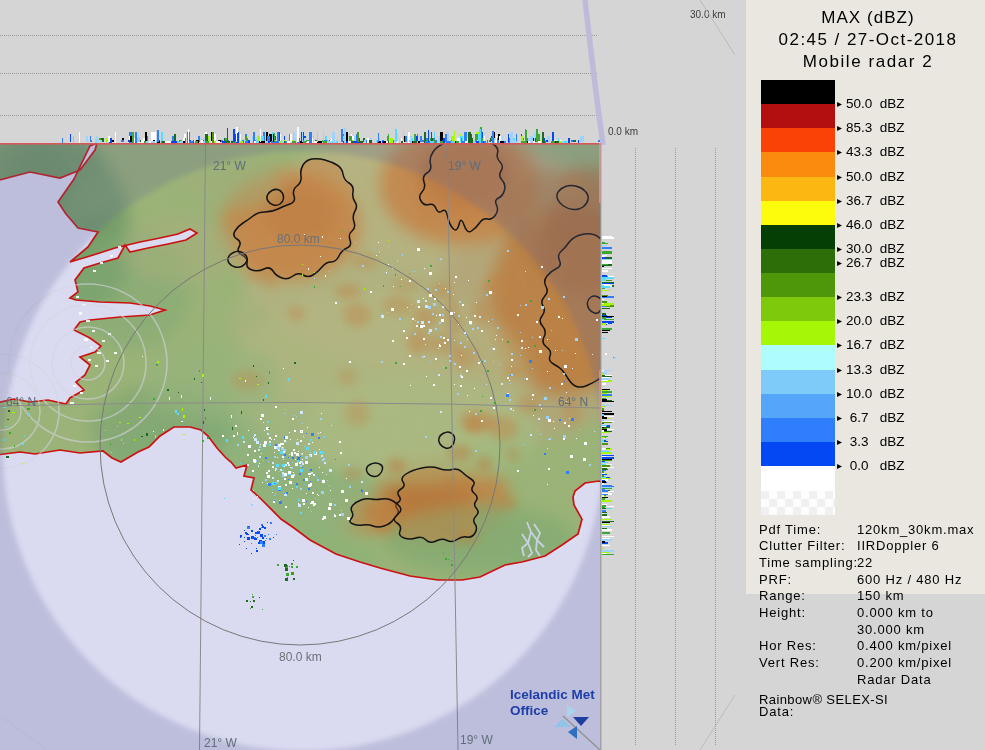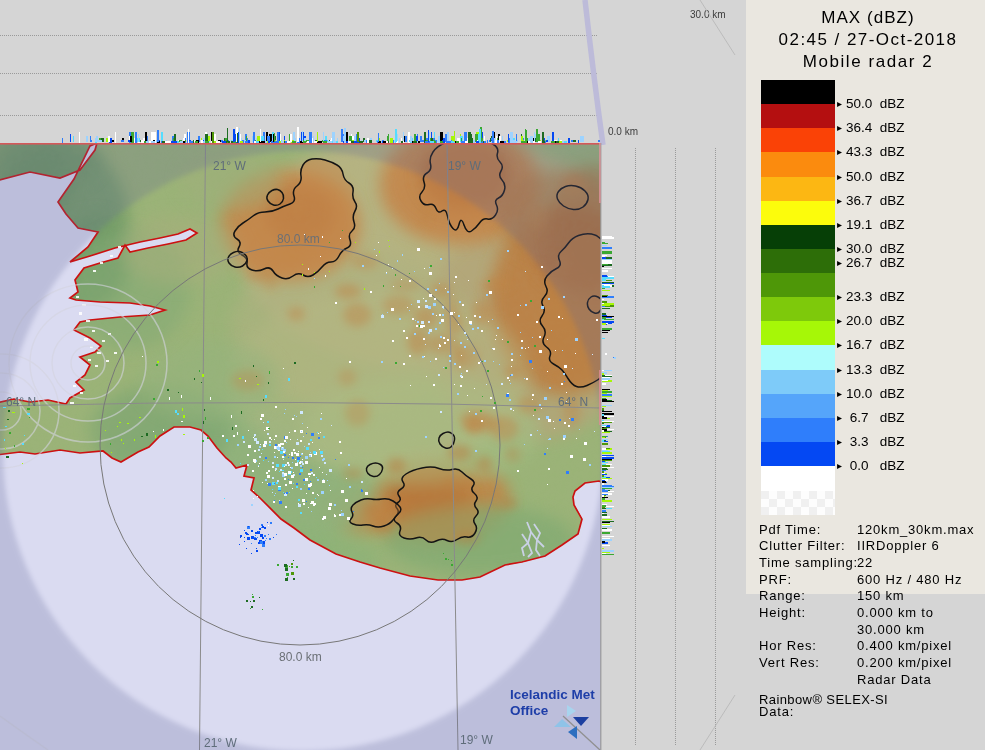--- a/index.html
+++ b/index.html
@@ -1828,25 +1828,25 @@
 <div style="position:absolute;left:15px;top:297.2px;width:74px;height:24.6px;background:#7ec90b"></div>
 <div style="position:absolute;left:15px;top:321.3px;width:74px;height:24.6px;background:#a6f707"></div>
 <div style="position:absolute;left:15px;top:345.4px;width:74px;height:24.6px;background:#aefcfc"></div>
 <div style="position:absolute;left:15px;top:369.6px;width:74px;height:24.6px;background:#7ecbf9"></div>
 <div style="position:absolute;left:15px;top:393.7px;width:74px;height:24.6px;background:#55a5fa"></div>
 <div style="position:absolute;left:15px;top:417.8px;width:74px;height:24.6px;background:#2f7efb"></div>
 <div style="position:absolute;left:15px;top:441.9px;width:74px;height:24.6px;background:#0448f3"></div>
 <div style="position:absolute;left:15px;top:466.1px;width:74px;height:25px;background:#ffffff"></div>
 <div style="position:absolute;left:15px;top:491.1px;width:74px;height:24px;background-image:conic-gradient(#fdfdfd 90deg,#f0f0f0 90deg 180deg,#fdfdfd 180deg 270deg,#f0f0f0 270deg);background-size:16px 16px"></div>
 <div class="cl" style="top:96.1px"><span class="ar">▸</span><span class="num">50.0</span><span>&nbsp;dBZ</span></div>
-<div class="cl" style="top:120.3px"><span class="ar">▸</span><span class="num">36.4</span><span>&nbsp;dBZ</span></div>
+<div class="cl" style="top:120.3px"><span class="ar">▸</span><span class="num">85.3</span><span>&nbsp;dBZ</span></div>
 <div class="cl" style="top:144.4px"><span class="ar">▸</span><span class="num">43.3</span><span>&nbsp;dBZ</span></div>
 <div class="cl" style="top:168.5px"><span class="ar">▸</span><span class="num">50.0</span><span>&nbsp;dBZ</span></div>
 <div class="cl" style="top:192.6px"><span class="ar">▸</span><span class="num">36.7</span><span>&nbsp;dBZ</span></div>
-<div class="cl" style="top:216.8px"><span class="ar">▸</span><span class="num">19.1</span><span>&nbsp;dBZ</span></div>
+<div class="cl" style="top:216.8px"><span class="ar">▸</span><span class="num">46.0</span><span>&nbsp;dBZ</span></div>
 <div class="cl" style="top:240.9px"><span class="ar">▸</span><span class="num">30.0</span><span>&nbsp;dBZ</span></div>
 <div class="cl" style="top:255px"><span class="ar">▸</span><span class="num">26.7</span><span>&nbsp;dBZ</span></div>
 <div class="cl" style="top:289.2px"><span class="ar">▸</span><span class="num">23.3</span><span>&nbsp;dBZ</span></div>
 <div class="cl" style="top:313.3px"><span class="ar">▸</span><span class="num">20.0</span><span>&nbsp;dBZ</span></div>
 <div class="cl" style="top:337.4px"><span class="ar">▸</span><span class="num">16.7</span><span>&nbsp;dBZ</span></div>
 <div class="cl" style="top:361.6px"><span class="ar">▸</span><span class="num">13.3</span><span>&nbsp;dBZ</span></div>
 <div class="cl" style="top:385.7px"><span class="ar">▸</span><span class="num">10.0</span><span>&nbsp;dBZ</span></div>
 <div class="cl" style="top:409.8px"><span class="ar">▸</span><span class="num">6.7</span><span>&nbsp;dBZ</span></div>
 <div class="cl" style="top:433.9px"><span class="ar">▸</span><span class="num">3.3</span><span>&nbsp;dBZ</span></div>
 <div class="cl" style="top:458.1px"><span class="ar">▸</span><span class="num">0.0</span><span>&nbsp;dBZ</span></div>

